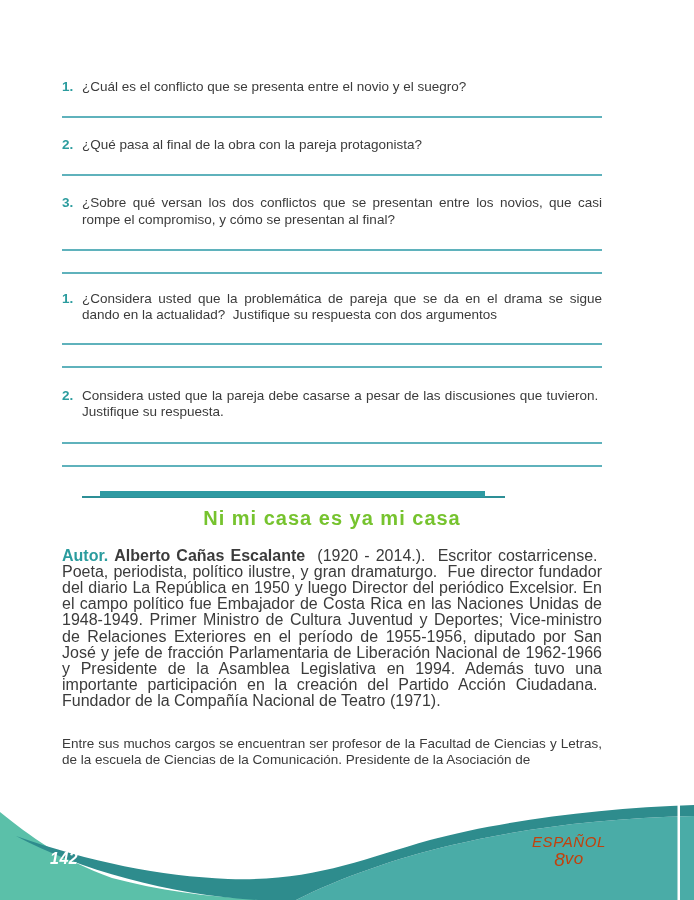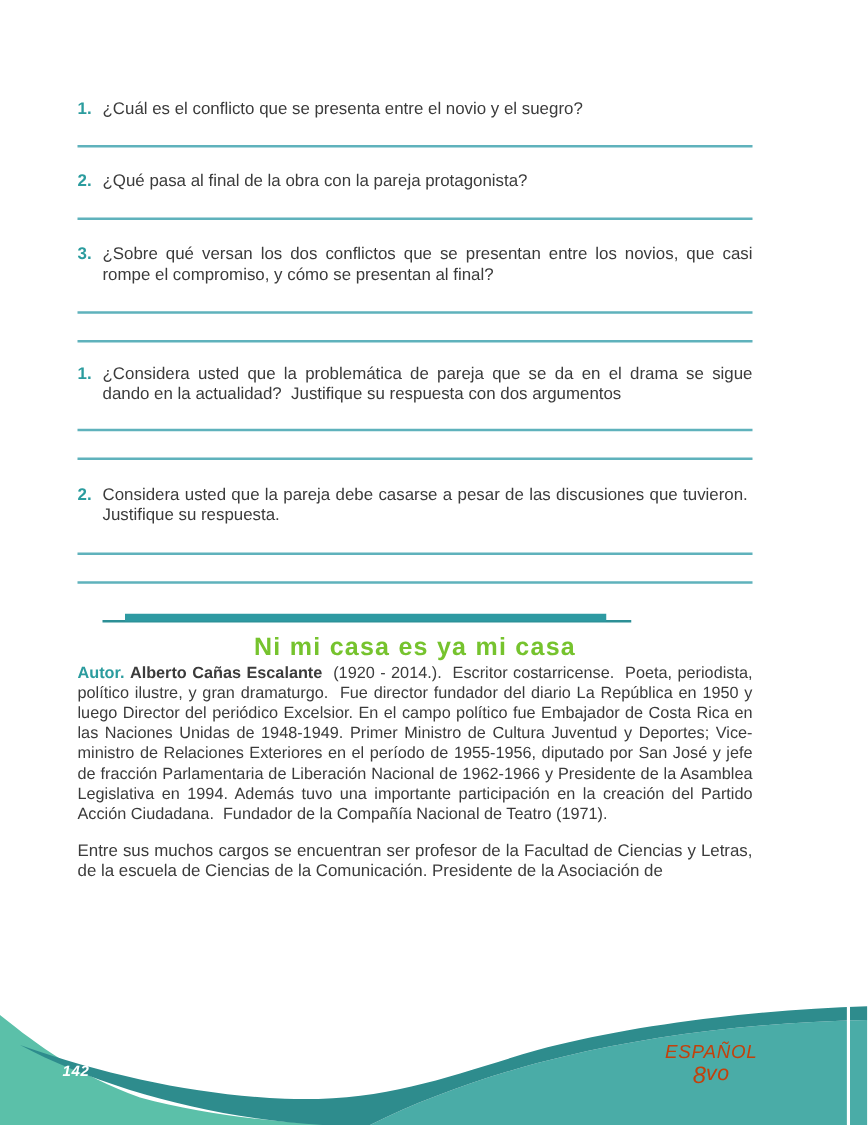--- a/index.html
+++ b/index.html
@@ -28,35 +28,35 @@
   .divider { position:relative; height:8px; margin-top:24px; }
   .divider-thin  { position:absolute; left:20px; top:5px; width:423px; height:2px; background:#2D8F96; }
   .divider-thick { position:absolute; left:38px; top:0;  width:385px; height:6px; background:#2E9AA2; }
 
   .reading-title {
     margin-top:8px; text-align:center;
     font-size:20px; line-height:23px; font-weight:bold;
     letter-spacing:1px; color:#76C32E;
   }
 
-  .bio { font-size:13px; line-height:16.2px; color:#3B3B3B; text-align:justify; }
+  .bio { margin-top:18px; font-size:16px; line-height:16.2px; color:#3B3B3B; text-align:justify; }
   .bio .autor-label { color:#2B9C9E; font-weight:bold; }
   .bio .autor-name  { font-weight:bold; }
-  .para2 { margin-top:14px; font-size:13.5px; line-height:16.2px; color:#3B3B3B; text-align:justify; }
+  .para2 { margin-top:26px; font-size:13.5px; line-height:16.2px; color:#3B3B3B; text-align:justify; }
 
   .footer { position:absolute; left:0; bottom:0; width:694px; height:100px; }
   .footer svg { position:absolute; left:0; top:0; display:block; }
   .wave-light  { fill:#5BC0A9; }
   .wave-medium { fill:#4AACA7; }
   .wave-dark   { fill:#2E8C8D; }
   .footer-rule { fill:#ffffff; }
 
   .page-num {
     position:absolute; left:50px; top:50px;
-    color:#fff; font-size:12px; font-weight:bold; font-style:italic;
+    color:#fff; font-size:16px; font-weight:bold; font-style:italic;
     letter-spacing:0.5px;
   }
   .brand { position:absolute; left:528px; top:34px; width:82px; text-align:center;
            color:#c2410c; font-style:italic; line-height:1; }
   .brand-top { font-size:15px; letter-spacing:0.6px; }
   .brand-bottom { margin-top:1px; font-size:11px; }
   .brand-8 { font-size:19px; vertical-align:-2px; }
   .brand-vo { font-size:17px; letter-spacing:0.5px; }
 </style>
 </head>

